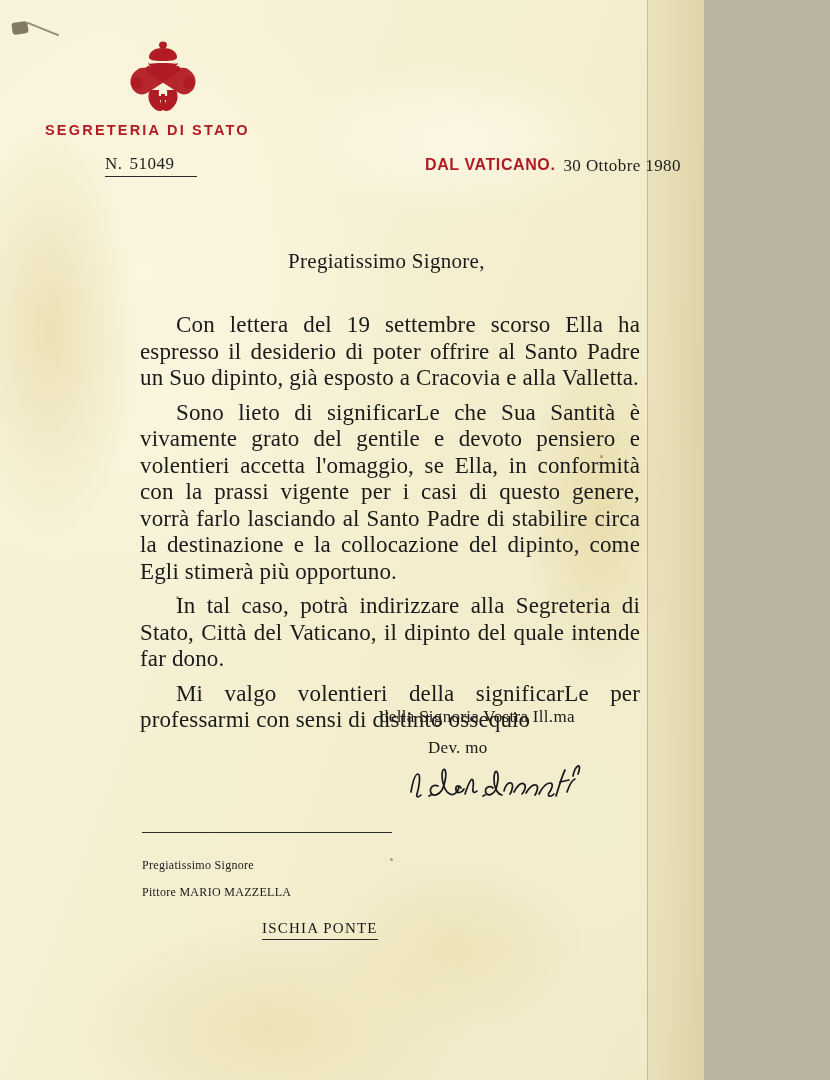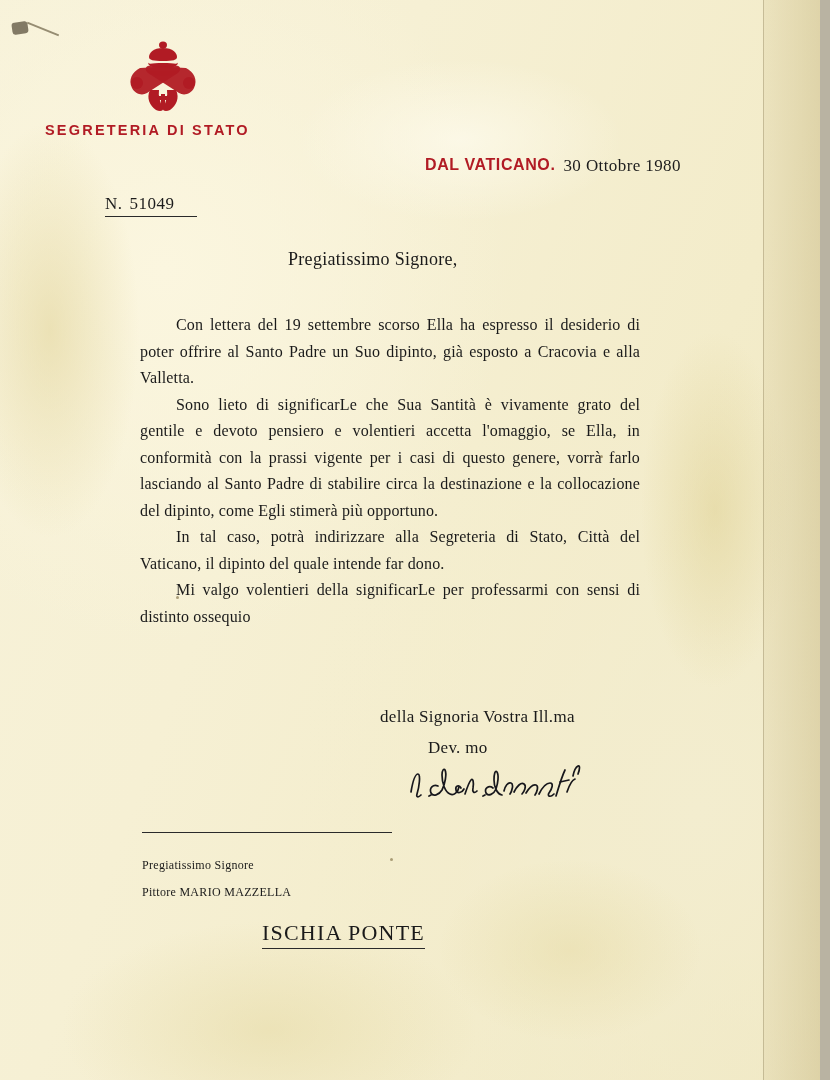--- a/index.html
+++ b/index.html
@@ -5,21 +5,21 @@
   html, body {
     margin: 0;
     padding: 0;
     background: #b9b3a2;
   }
   body {
     font-family: "Liberation Serif", serif;
   }
   .page {
     position: relative;
-    width: 820px;
+    width: 704px;
     height: 1080px;
     overflow: hidden;
     background:
       radial-gradient(ellipse 60% 50% at 20% 25%, #fbf6df 0%, rgba(251,246,223,0) 70%),
       radial-gradient(ellipse 70% 60% at 85% 75%, #f3edcf 0%, rgba(243,237,207,0) 70%),
       linear-gradient(110deg, #f7f2d9 0%, #f6f0d4 35%, #f3ecca 70%, #efe7c0 100%);
   }
   
   .blotch {
     position: absolute;
@@ -106,21 +106,20 @@
   .protocol {
     position: absolute;
     left: 105px;
     top: 154px;
     font-size: 17px;
     color: #1d1d1d;
     letter-spacing: 0.5px;
     padding-bottom: 2px;
     border-bottom: 1.6px solid #2a2a2a;
     width: 92px;
-    margin-top: 40px;
   }
   .protocol .num { margin-right: 7px; }
 
   .dateline {
     position: absolute;
     left: 425px;
     top: 156px;
     white-space: nowrap;
   }
   .dateline .from {
@@ -137,41 +136,41 @@
     margin-left: 8px;
     letter-spacing: 0.4px;
     margin-top: 33px;
   }
 
   
   .salutation {
     position: absolute;
     left: 288px;
     top: 249px;
-    font-size: 18px;
+    font-size: 21px;
     color: #1a1a1a;
     letter-spacing: 0.3px;
   }
 
   .body {
     position: absolute;
     left: 140px;
     top: 312px;
     width: 500px;
-    font-size: 16px;
+    font-size: 23px;
     color: #1a1a1a;
     line-height: 26.5px;
     text-align: justify;
   }
   .body p {
     margin: 0 0 0 0;
     text-indent: 36px;
     letter-spacing: 0.15px;
   }
-  .body p + p { margin-top: 0; }
+  .body p + p { margin-top: 8px; }
 
   .closing {
     position: absolute;
     left: 380px;
     top: 707px;
     font-size: 17px;
     color: #1a1a1a;
     letter-spacing: 0.3px;
   }
   .closing .devmo {
@@ -203,21 +202,21 @@
     top: 852px;
     font-size: 12px;
     color: #1a1a1a;
     line-height: 27px;
     letter-spacing: 0.3px;
   }
   .city {
     position: absolute;
     left: 262px;
     top: 920px;
-    font-size: 22px;
+    font-size: 15px;
     color: #1a1a1a;
     letter-spacing: 1.2px;
     padding-bottom: 2px;
     border-bottom: 1.7px solid #2a2a2a;
   }
   .speck {
     position: absolute;
     width: 3px; height: 3px;
     background: rgba(120,104,60,0.6);
     border-radius: 50%;

